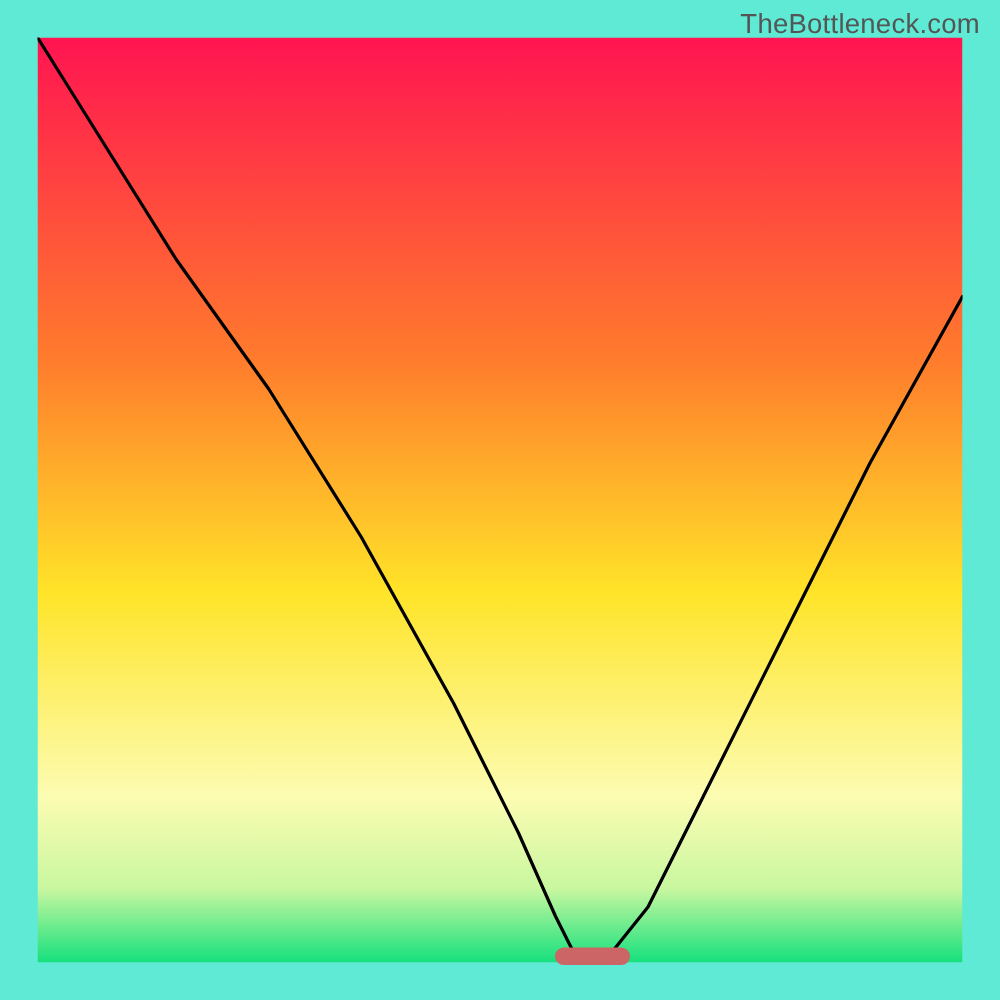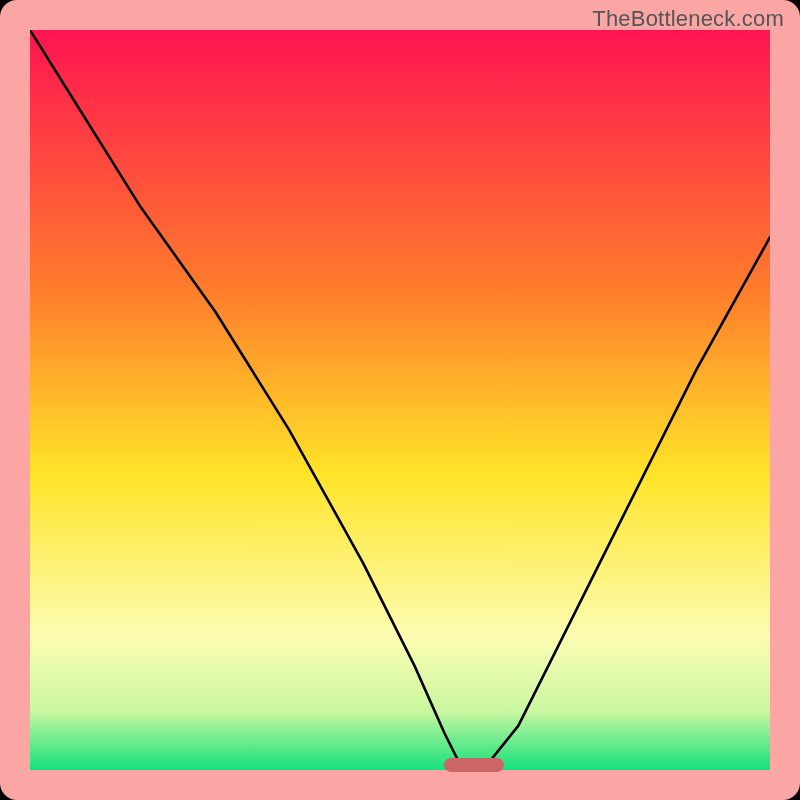--- a/index.html
+++ b/index.html
@@ -8,22 +8,21 @@
     width: 800px;
     height: 800px;
     background: #000;
     overflow: hidden;
     font-family: Arial, Helvetica, sans-serif;
   }
   .frame {
     position: relative;
     width: 800px;
     height: 800px;
-    background: #fca5a5;
-    border-radius: 17px;
+    background: #5eead4;
   }
   .watermark {
     position: absolute;
     top: 6px;
     right: 16px;
     color: #555;
     font-size: 22px;
     font-weight: 500;
     letter-spacing: 0.2px;
     z-index: 10;

